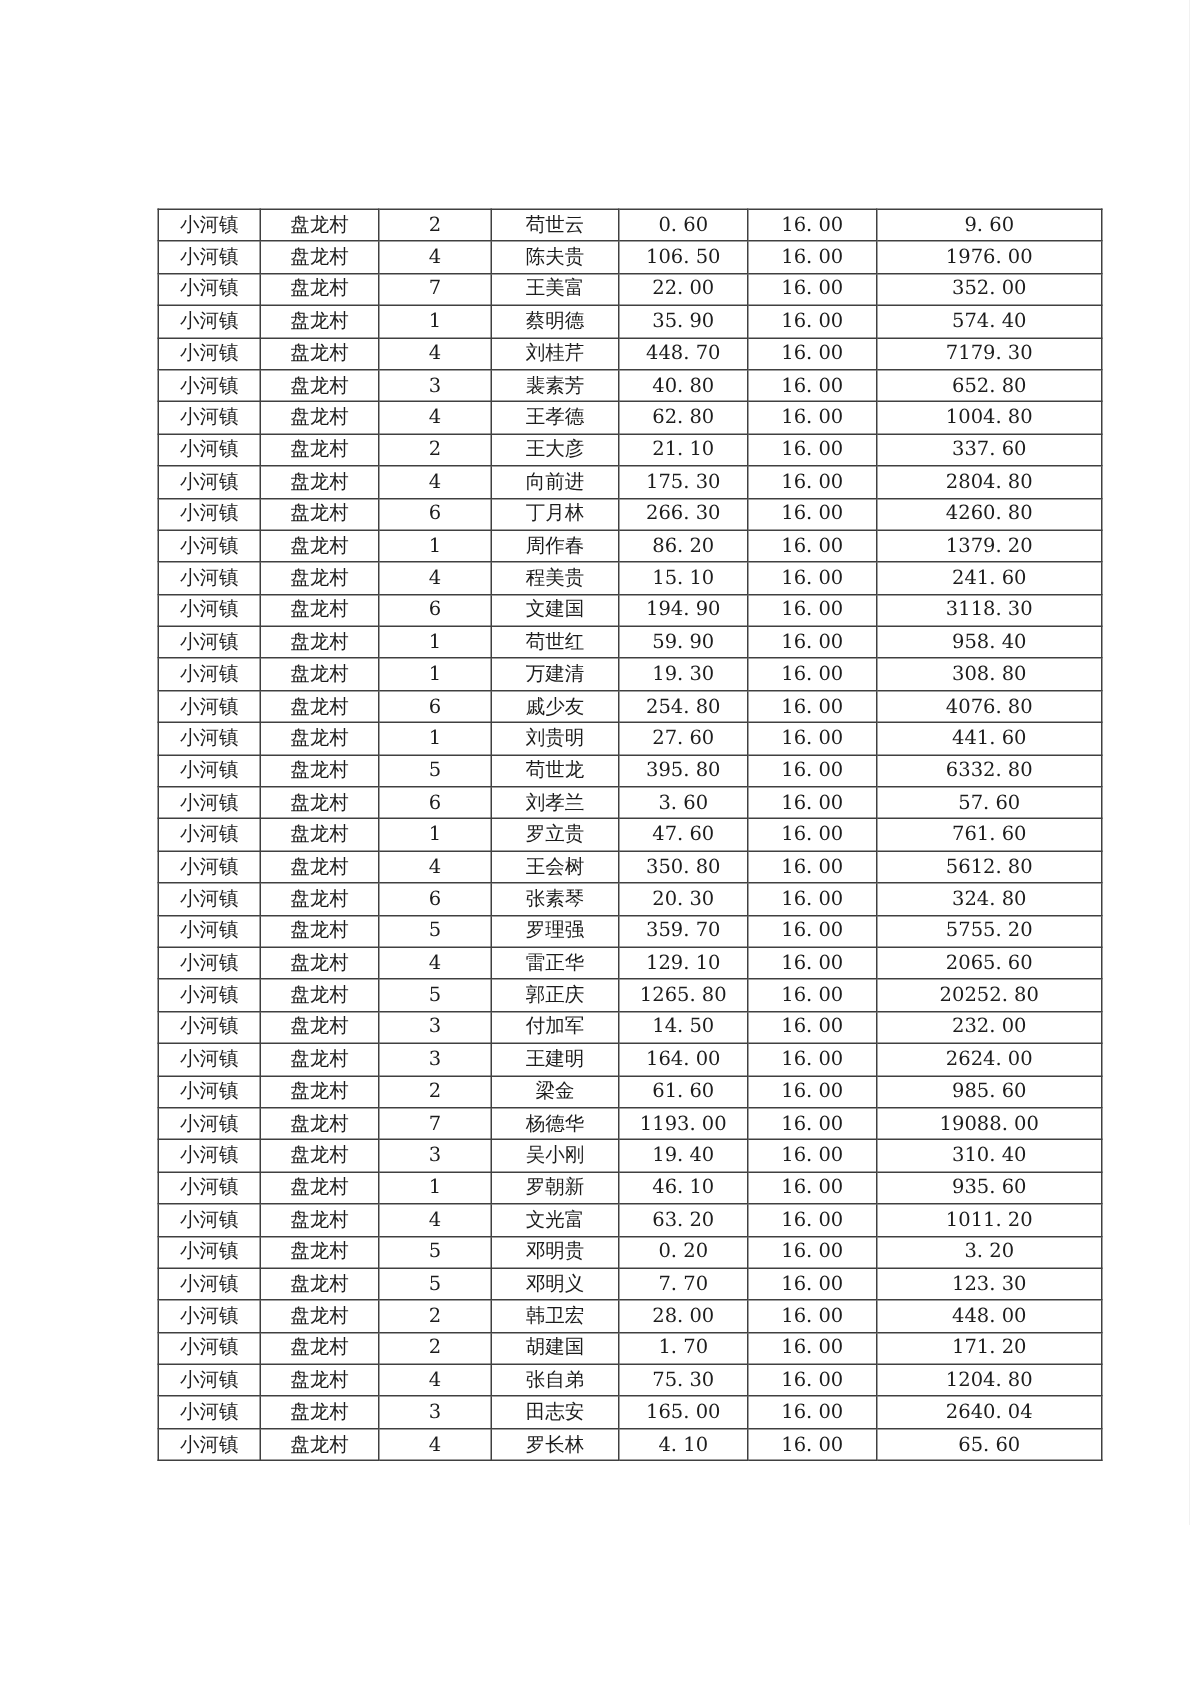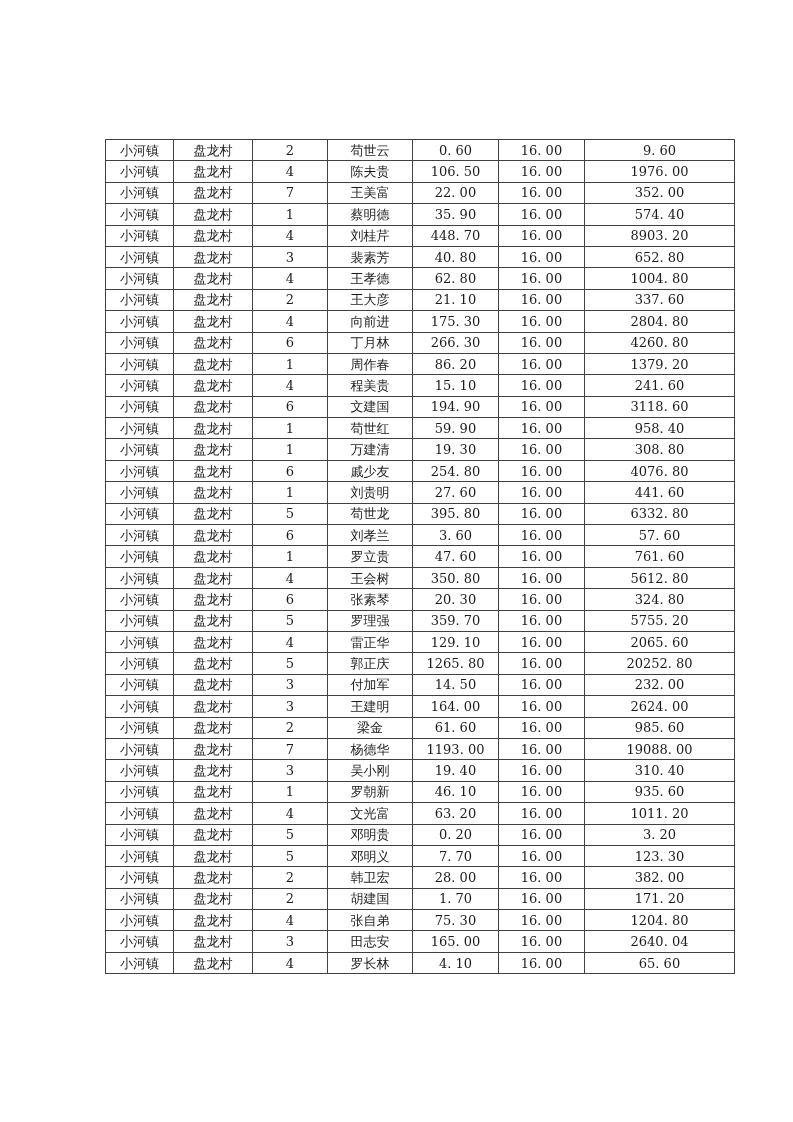--- a/index.html
+++ b/index.html
@@ -92,21 +92,21 @@
           <td>16. 00</td>
           <td>574. 40</td>
         </tr>
         <tr>
           <td>小河镇</td>
           <td>盘龙村</td>
           <td>4</td>
           <td>刘桂芹</td>
           <td>448. 70</td>
           <td>16. 00</td>
-          <td>8903. 20</td>
+          <td>7179. 30</td>
         </tr>
         <tr>
           <td>小河镇</td>
           <td>盘龙村</td>
           <td>3</td>
           <td>裴素芳</td>
           <td>40. 80</td>
           <td>16. 00</td>
           <td>652. 80</td>
         </tr>
@@ -164,21 +164,21 @@
           <td>16. 00</td>
           <td>241. 60</td>
         </tr>
         <tr>
           <td>小河镇</td>
           <td>盘龙村</td>
           <td>6</td>
           <td>文建国</td>
           <td>194. 90</td>
           <td>16. 00</td>
-          <td>3118. 60</td>
+          <td>3118. 30</td>
         </tr>
         <tr>
           <td>小河镇</td>
           <td>盘龙村</td>
           <td>1</td>
           <td>苟世红</td>
           <td>59. 90</td>
           <td>16. 00</td>
           <td>958. 40</td>
         </tr>
@@ -362,21 +362,21 @@
           <td>16. 00</td>
           <td>123. 30</td>
         </tr>
         <tr>
           <td>小河镇</td>
           <td>盘龙村</td>
           <td>2</td>
           <td>韩卫宏</td>
           <td>28. 00</td>
           <td>16. 00</td>
-          <td>382. 00</td>
+          <td>448. 00</td>
         </tr>
         <tr>
           <td>小河镇</td>
           <td>盘龙村</td>
           <td>2</td>
           <td>胡建国</td>
           <td>1. 70</td>
           <td>16. 00</td>
           <td>171. 20</td>
         </tr>

